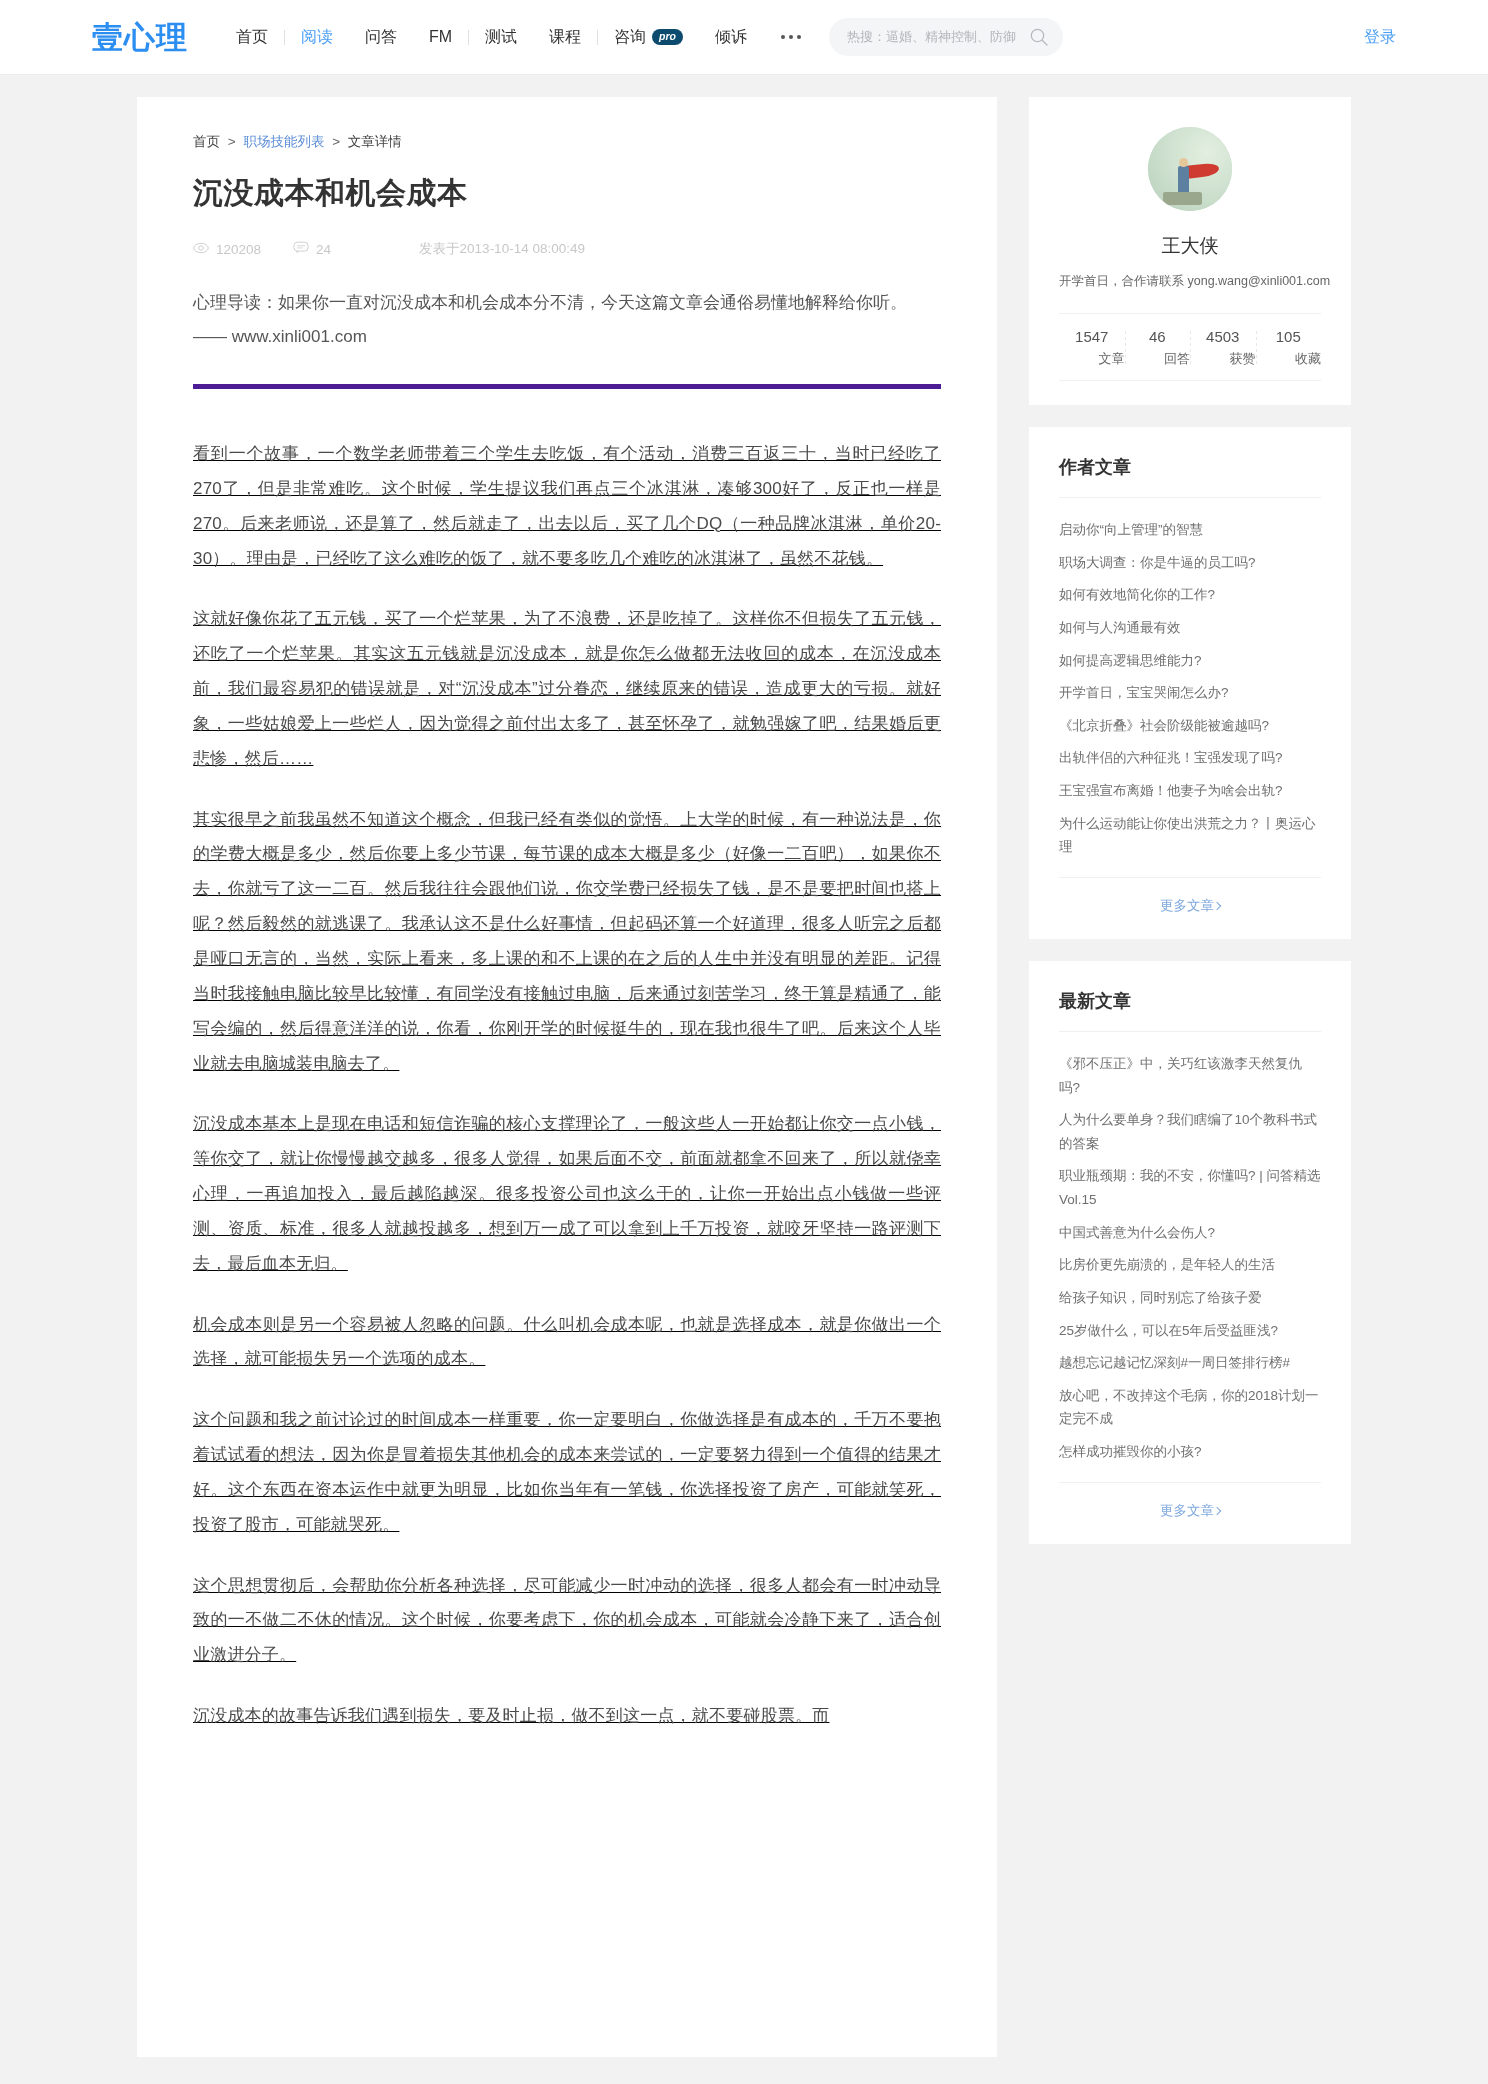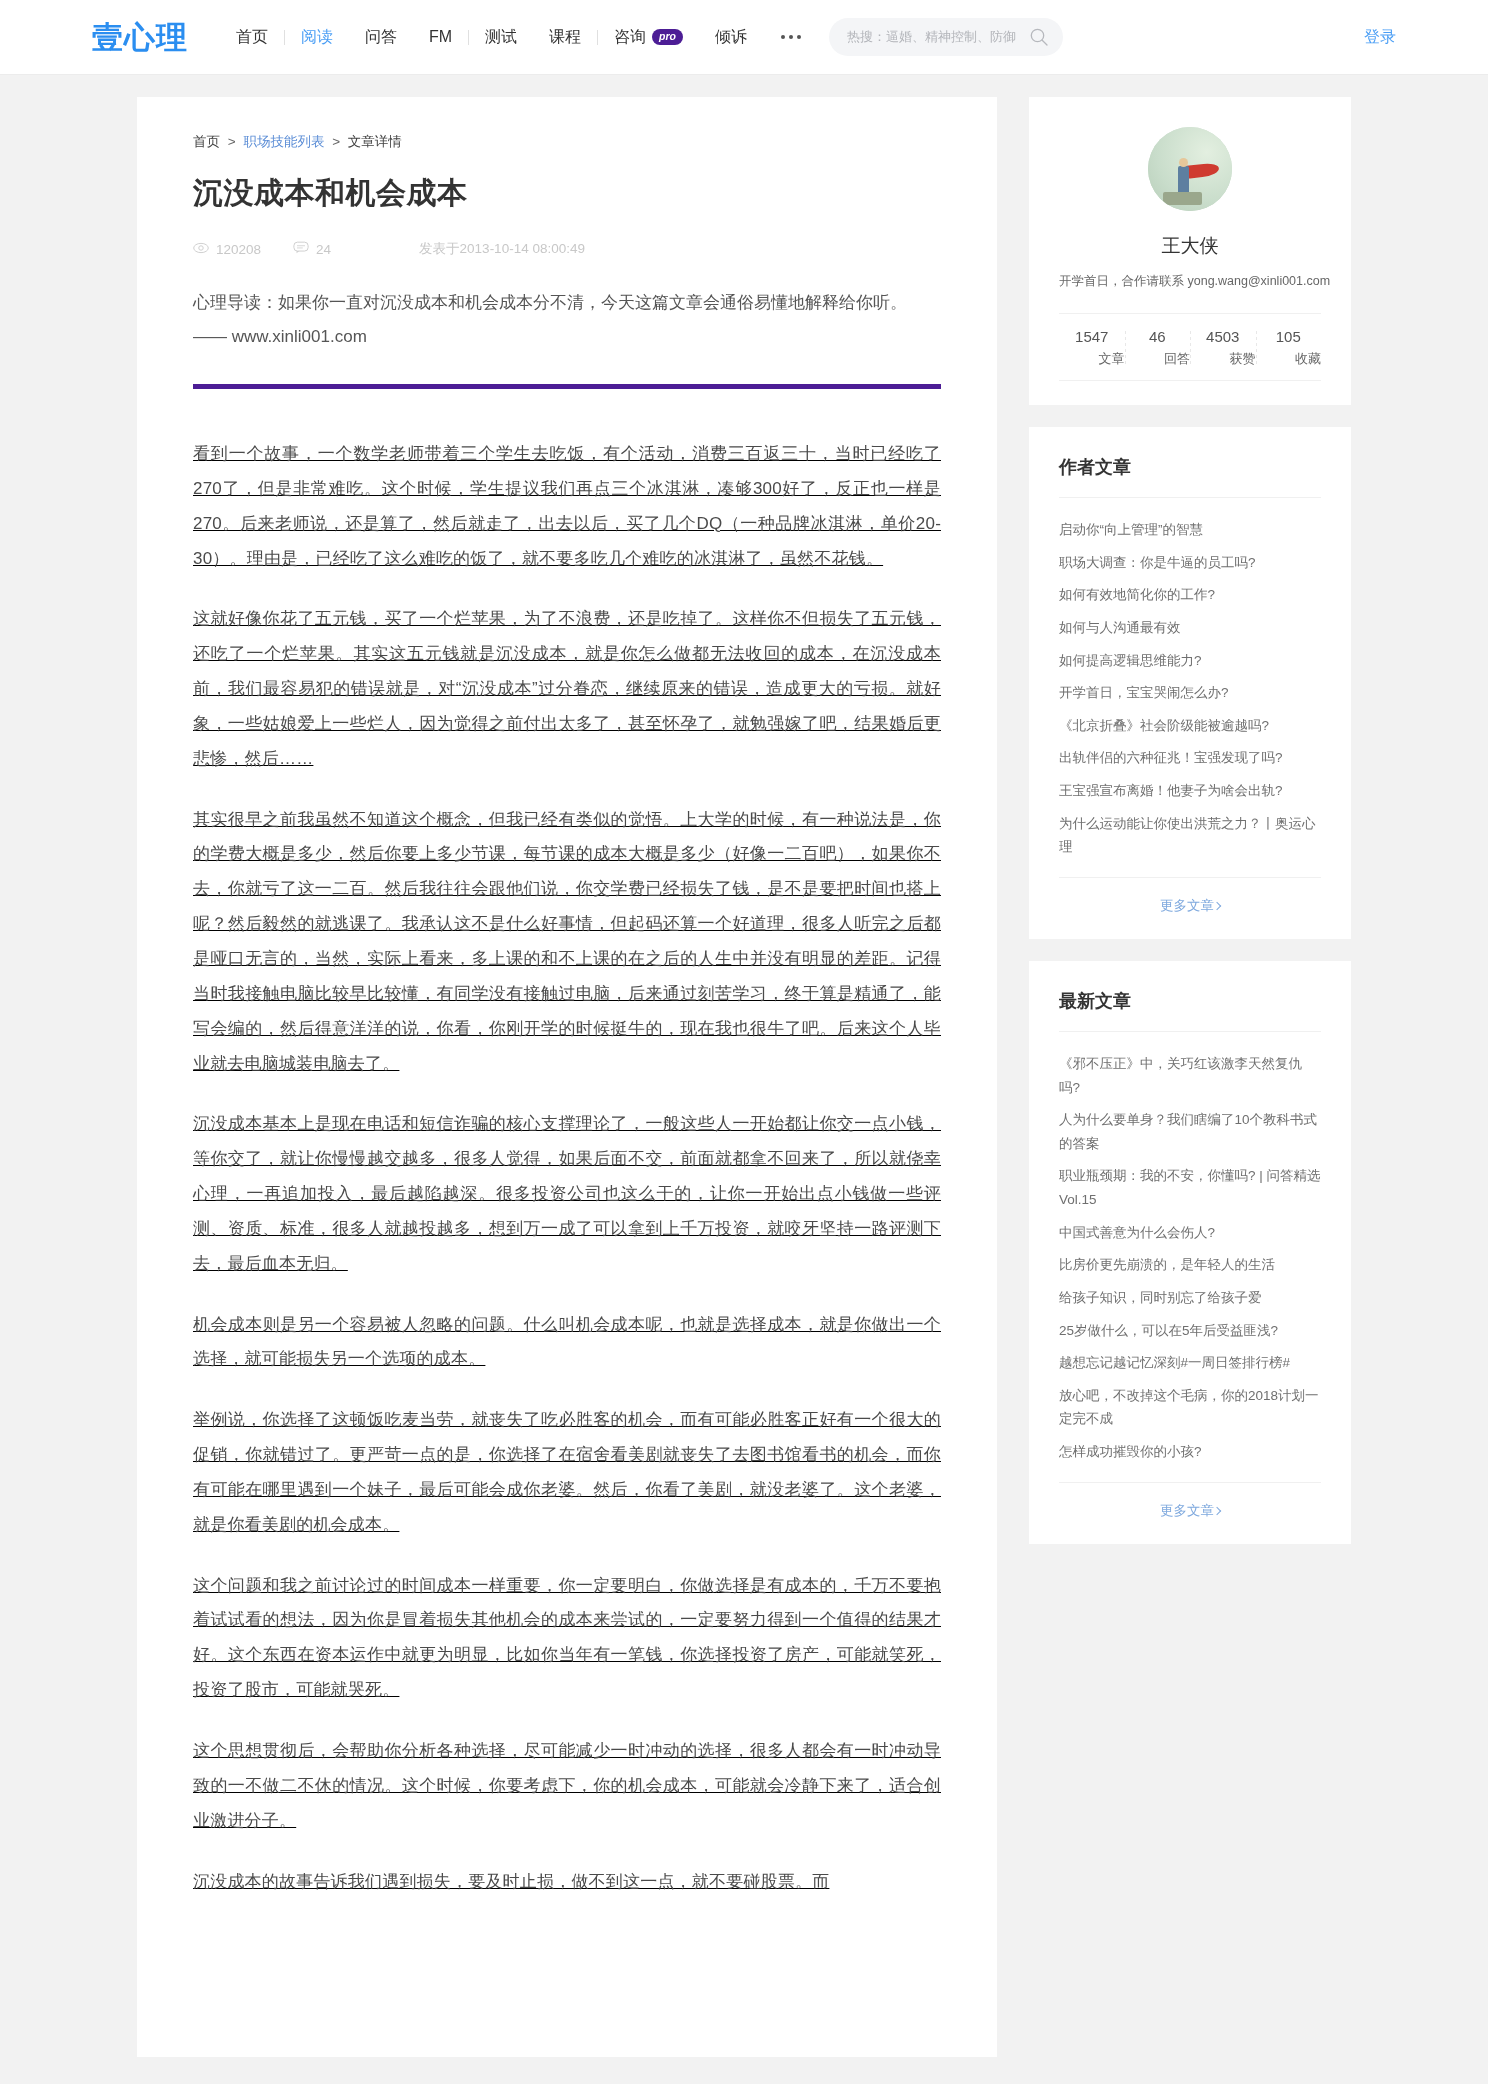--- a/index.html
+++ b/index.html
@@ -46,21 +46,21 @@
     align-items: center;
   }
   .nav-item.active { color: #4a9ef5; }
   .nav-sep {
     width: 1px;
     height: 15px;
     background: #e0e0e0;
   }
   .pro-badge {
     display: inline-block;
-    background: #4c1d95;
+    background: #0c4a6e;
     color: #ffffff;
     font-size: 10.5px;
     font-weight: bold;
     border-radius: 9px;
     padding: 2px 7px 3px 7px;
     margin-left: 6px;
     line-height: 1;
     font-style: italic;
   }
   .nav-more {
@@ -363,21 +363,20 @@
     </div>
 
     <div class="lead">心理导读：如果你一直对沉没成本和机会成本分不清，今天这篇文章会通俗易懂地解释给你听。 —— www.xinli001.com</div>
 
     <div class="body-text" id="body-root">
         <p>看到一个故事，一个数学老师带着三个学生去吃饭，有个活动，消费三百返三十，当时已经吃了270了，但是非常难吃。这个时候，学生提议我们再点三个冰淇淋，凑够300好了，反正也一样是270。后来老师说，还是算了，然后就走了，出去以后，买了几个DQ（一种品牌冰淇淋，单价20-30）。理由是，已经吃了这么难吃的饭了，就不要多吃几个难吃的冰淇淋了，虽然不花钱。</p>
         <p>这就好像你花了五元钱，买了一个烂苹果，为了不浪费，还是吃掉了。这样你不但损失了五元钱，还吃了一个烂苹果。其实这五元钱就是沉没成本，就是你怎么做都无法收回的成本，在沉没成本前，我们最容易犯的错误就是，对“沉没成本”过分眷恋，继续原来的错误，造成更大的亏损。就好象，一些姑娘爱上一些烂人，因为觉得之前付出太多了，甚至怀孕了，就勉强嫁了吧，结果婚后更悲惨，然后……</p>
         <p>其实很早之前我虽然不知道这个概念，但我已经有类似的觉悟。上大学的时候，有一种说法是，你的学费大概是多少，然后你要上多少节课，每节课的成本大概是多少（好像一二百吧），如果你不去，你就亏了这一二百。然后我往往会跟他们说，你交学费已经损失了钱，是不是要把时间也搭上呢？然后毅然的就逃课了。我承认这不是什么好事情，但起码还算一个好道理，很多人听完之后都是哑口无言的，当然，实际上看来，多上课的和不上课的在之后的人生中并没有明显的差距。记得当时我接触电脑比较早比较懂，有同学没有接触过电脑，后来通过刻苦学习，终于算是精通了，能写会编的，然后得意洋洋的说，你看，你刚开学的时候挺牛的，现在我也很牛了吧。后来这个人毕业就去电脑城装电脑去了。</p>
         <p>沉没成本基本上是现在电话和短信诈骗的核心支撑理论了，一般这些人一开始都让你交一点小钱，等你交了，就让你慢慢越交越多，很多人觉得，如果后面不交，前面就都拿不回来了，所以就侥幸心理，一再追加投入，最后越陷越深。很多投资公司也这么干的，让你一开始出点小钱做一些评测、资质、标准，很多人就越投越多，想到万一成了可以拿到上千万投资，就咬牙坚持一路评测下去，最后血本无归。</p>
         <p>机会成本则是另一个容易被人忽略的问题。什么叫机会成本呢，也就是选择成本，就是你做出一个选择，就可能损失另一个选项的成本。</p>
-        <p>举例说，你选择了这顿饭吃麦当劳，就丧失了吃必胜客的机会，而有可能必胜客正好有一个很大的促销，你就错过了。更严苛一点的是，你选择了在宿舍看美剧就丧失了去图书馆看书的机会，而你有可能在哪里遇到一个妹子，最后可能会成你老婆。然后，你看了美剧，就没老婆了。这个老婆，就是你看美剧的机会成本。</p>
         <p>这个问题和我之前讨论过的时间成本一样重要，你一定要明白，你做选择是有成本的，千万不要抱着试试看的想法，因为你是冒着损失其他机会的成本来尝试的，一定要努力得到一个值得的结果才好。这个东西在资本运作中就更为明显，比如你当年有一笔钱，你选择投资了房产，可能就笑死，投资了股市，可能就哭死。</p>
         <p>这个思想贯彻后，会帮助你分析各种选择，尽可能减少一时冲动的选择，很多人都会有一时冲动导致的一不做二不休的情况。这个时候，你要考虑下，你的机会成本，可能就会冷静下来了，适合创业激进分子。</p>
         <p>沉没成本的故事告诉我们遇到损失，要及时止损，做不到这一点，就不要碰股票。而</p>
       </div>
   </div>
 
   <div class="side-col">
 
     <div class="card author-card">
       <div class="avatar">

